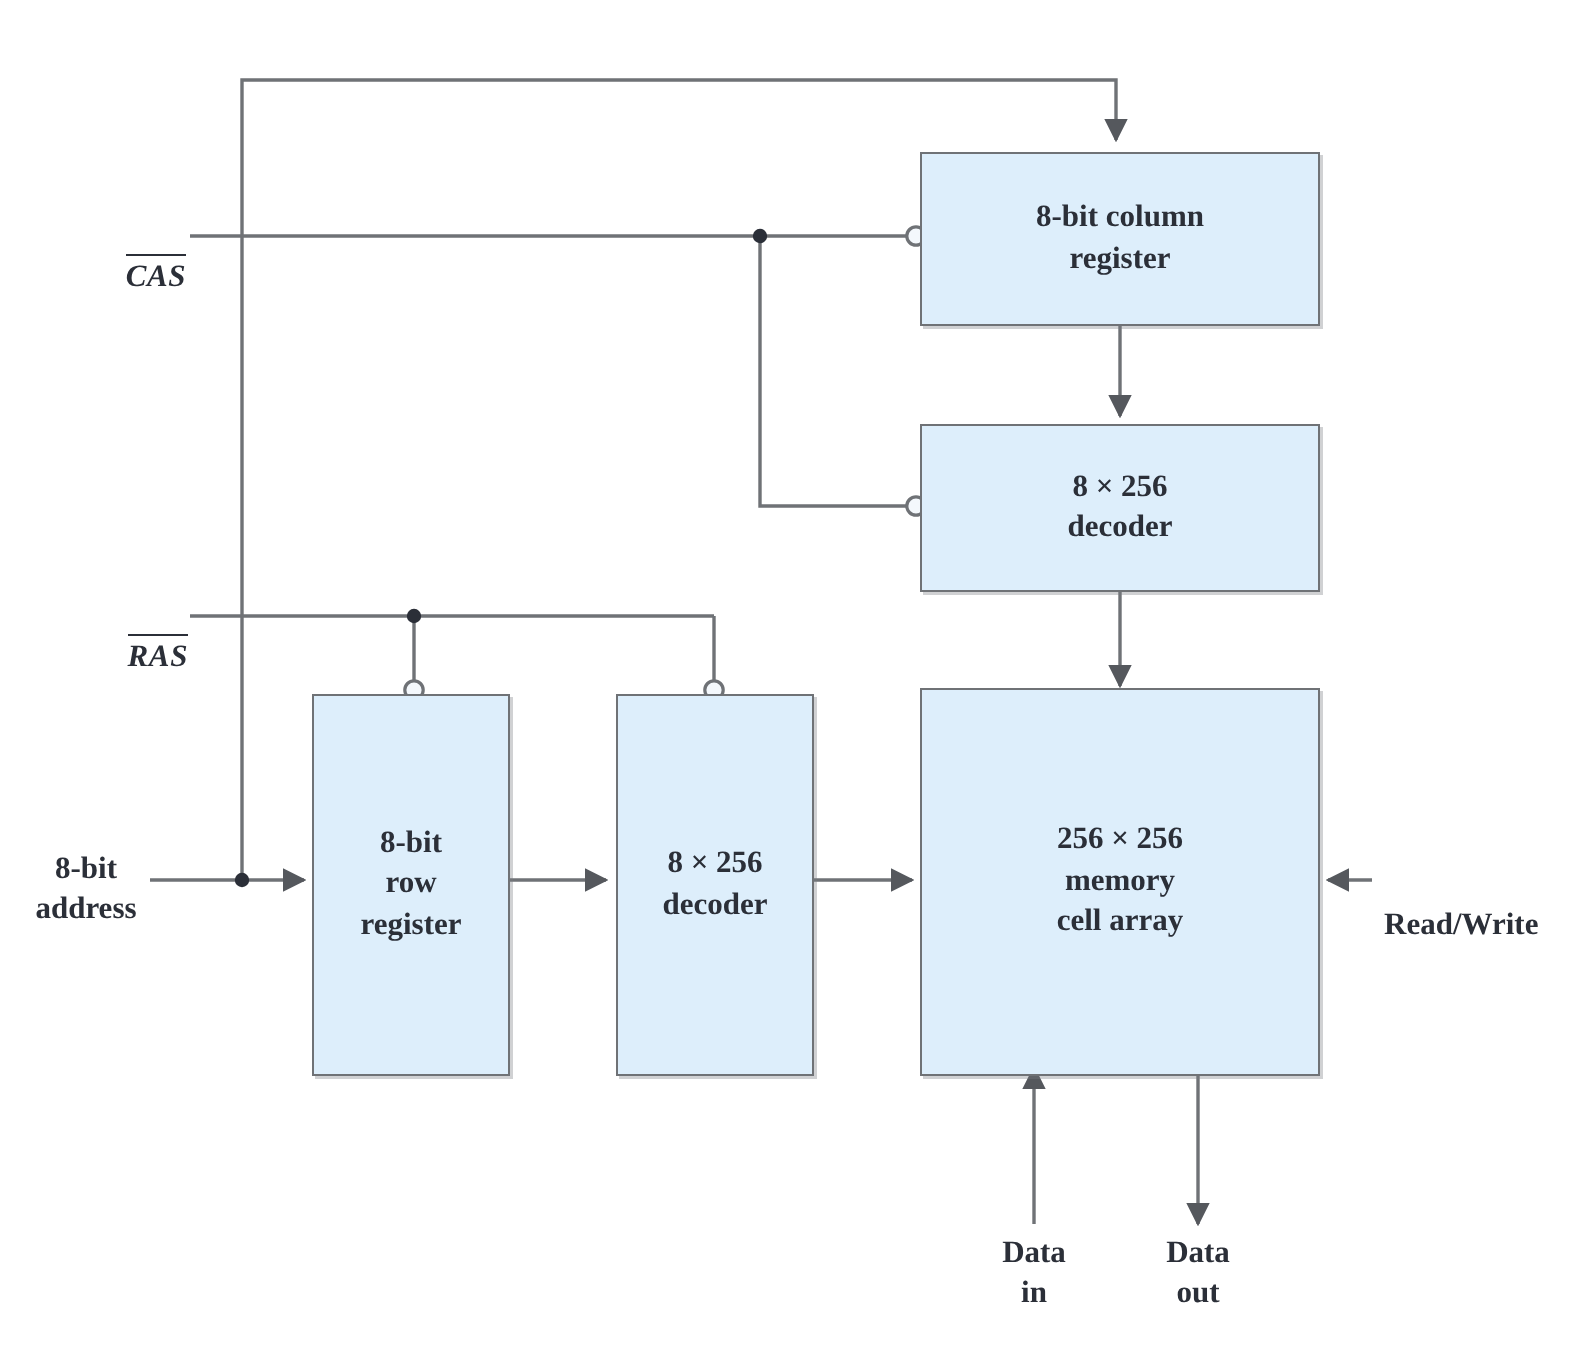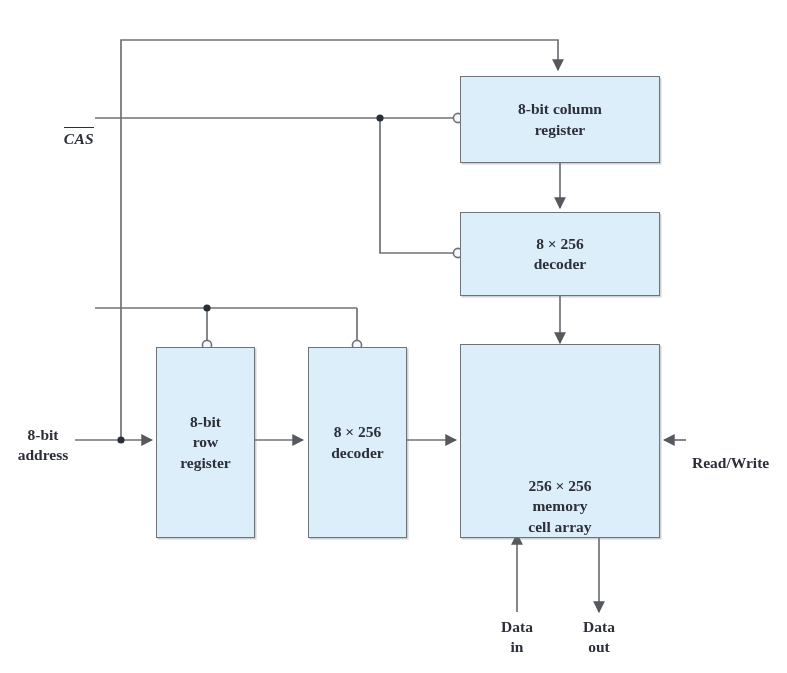--- a/index.html
+++ b/index.html
@@ -136,30 +136,33 @@
     <span class="block-label">8-bit
 row
 register</span>
   </div>
 
   <div class="block" style="left:308px; top:347px; width:99px; height:191px;">
     <span class="block-label">8 × 256
 decoder</span>
   </div>
 
-  <div class="block" style="left:460px; top:344px; width:200px; height:194px;align-items:flex-end;">
+  <div class="block" style="left:460px; top:344px; width:200px; height:194px;">
     <span class="block-label">256 × 256
 memory
 cell array</span>
   </div>
 
-  <div class="lbl sig" style="left:42px; top:107px; width:52px; text-align:right;">
+  <div class="lbl sig" style="left:52px; top:107px; width:52px; text-align:center;">
     <span class="ovl">CAS</span>
   </div>
 
+  <div class="lbl sig" style="left:42px; top:297px; width:52px; text-align:right;">
+    <span class="ovl">RAS</span>
+  </div>
 
   <div class="lbl" style="left:12px; top:425px; width:62px;">8-bit
 address</div>
 
   <div class="lbl" style="left:692px; top:453px; width:92px; text-align:left;">Read/Write</div>
 
   <div class="lbl" style="left:487px; top:617px; width:60px;">Data
 in</div>
 
   <div class="lbl" style="left:569px; top:617px; width:60px;">Data

